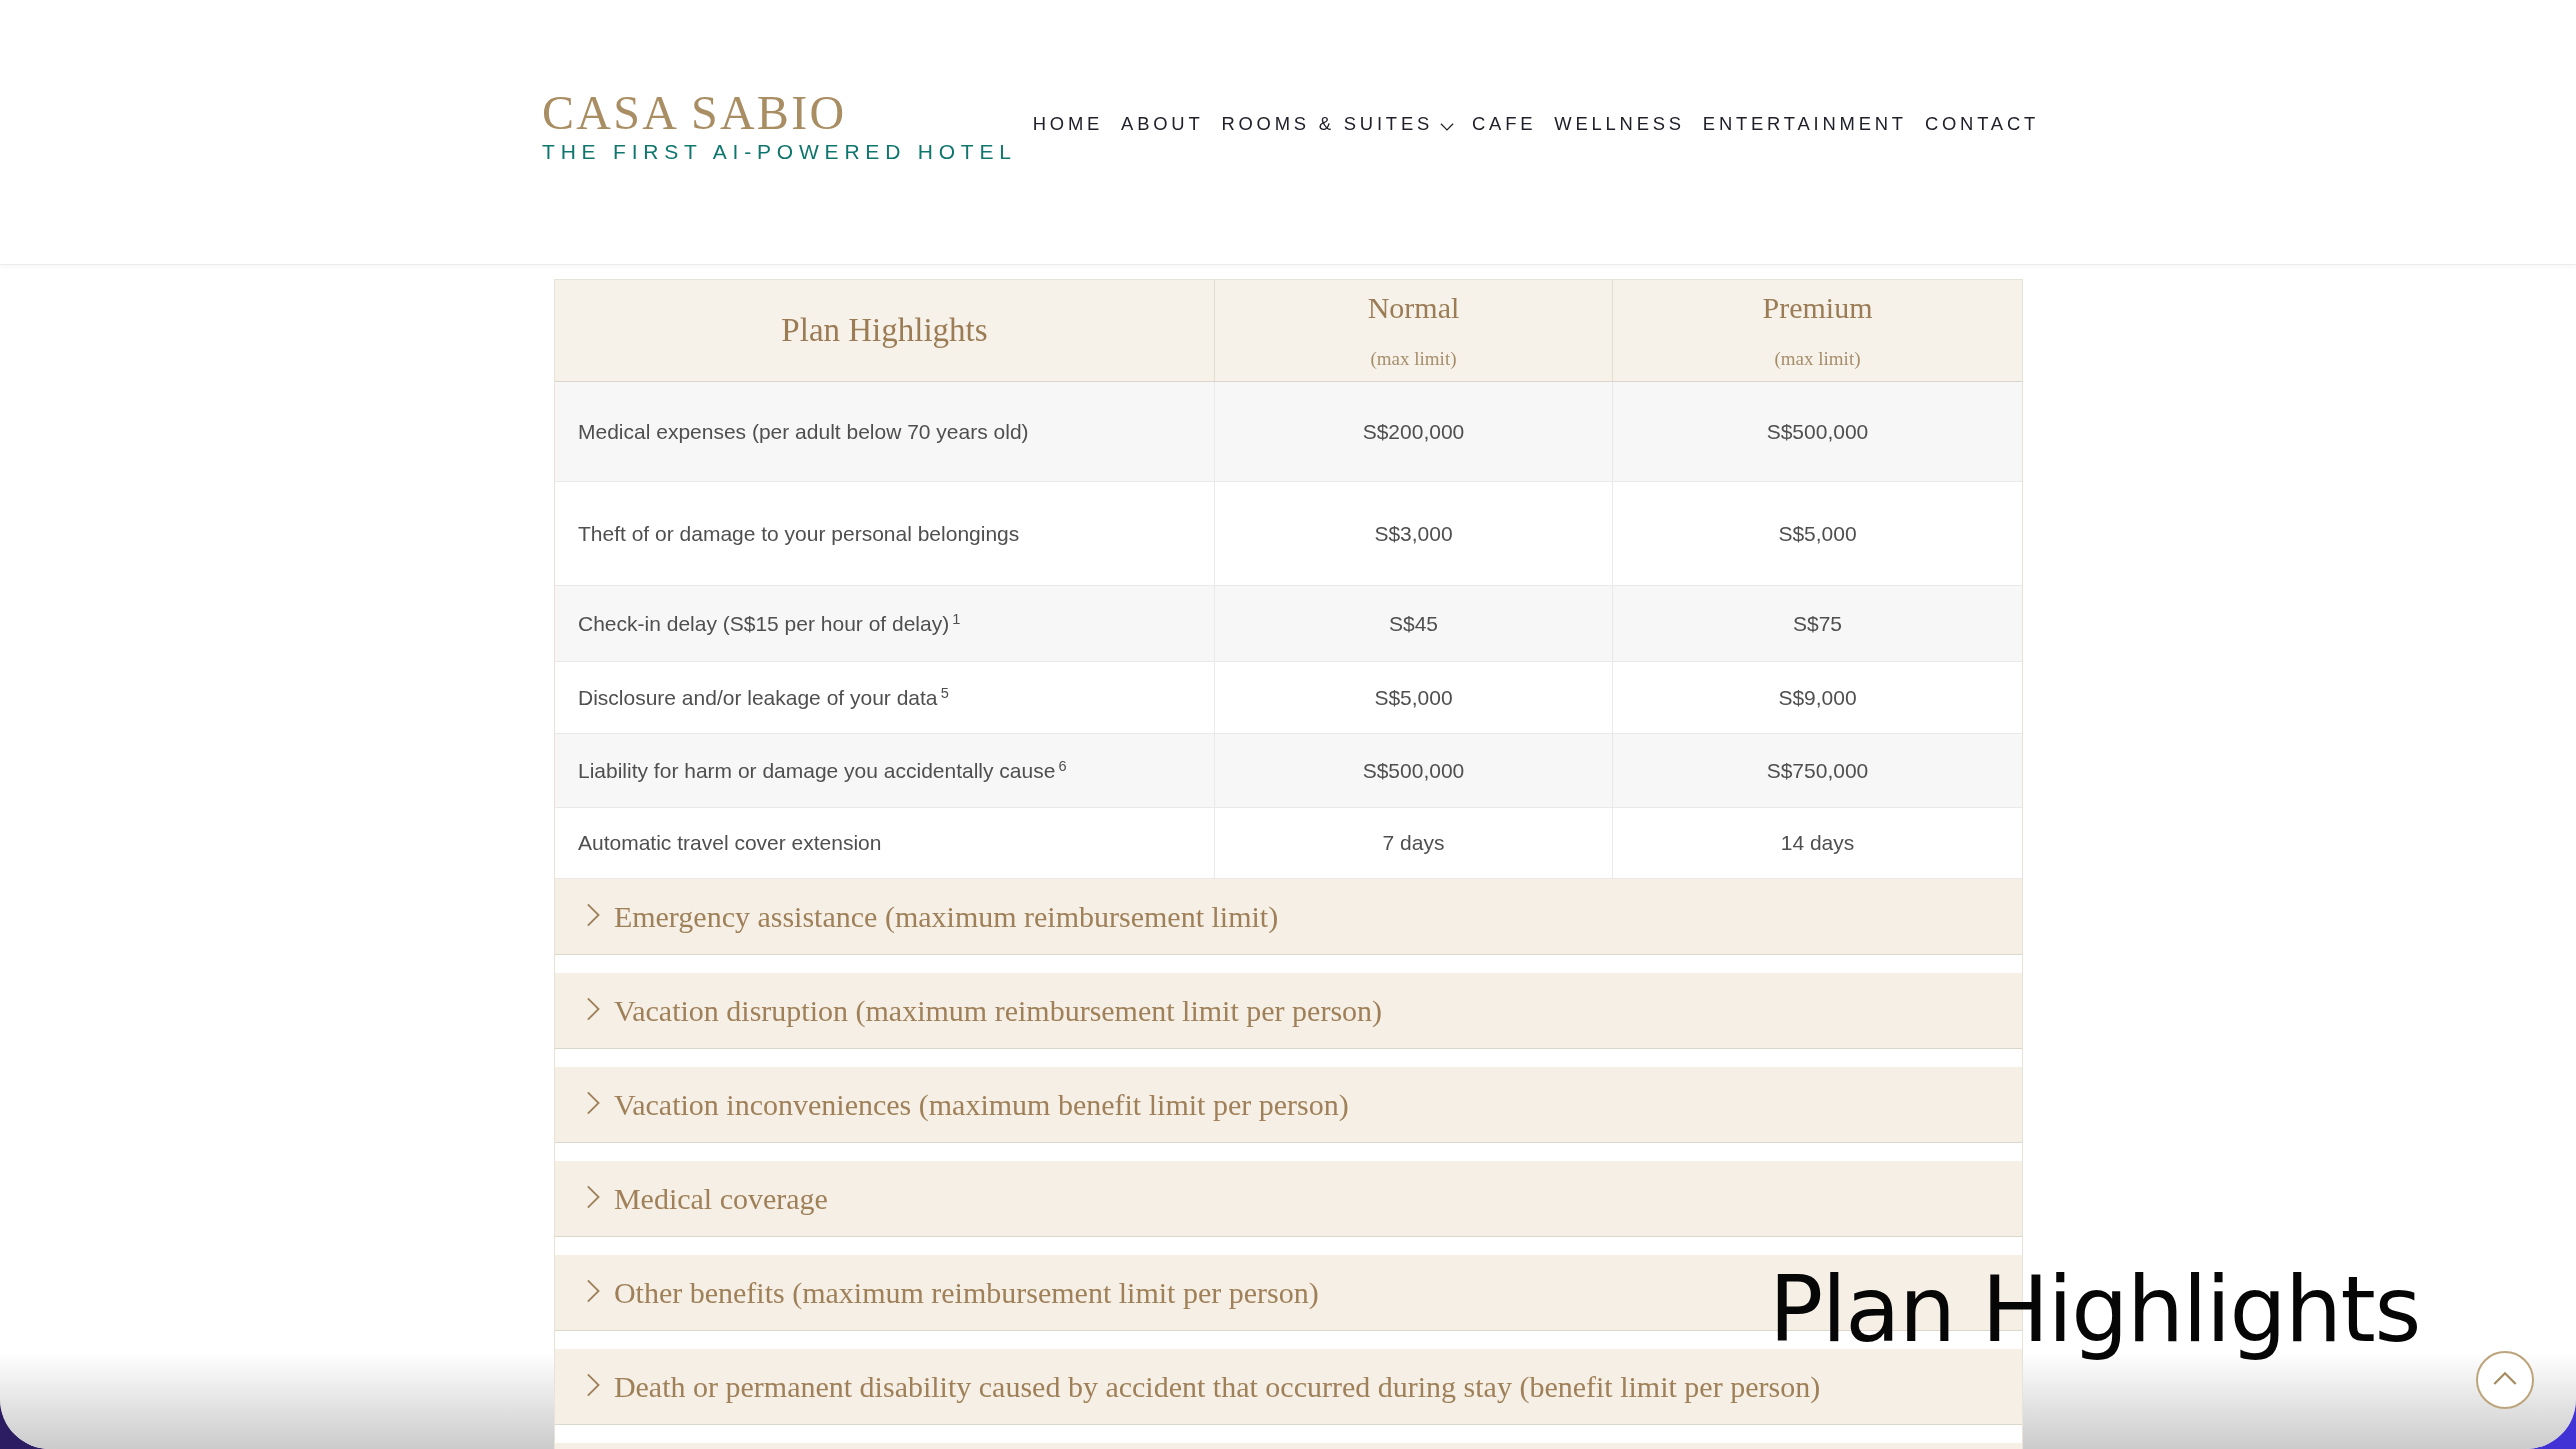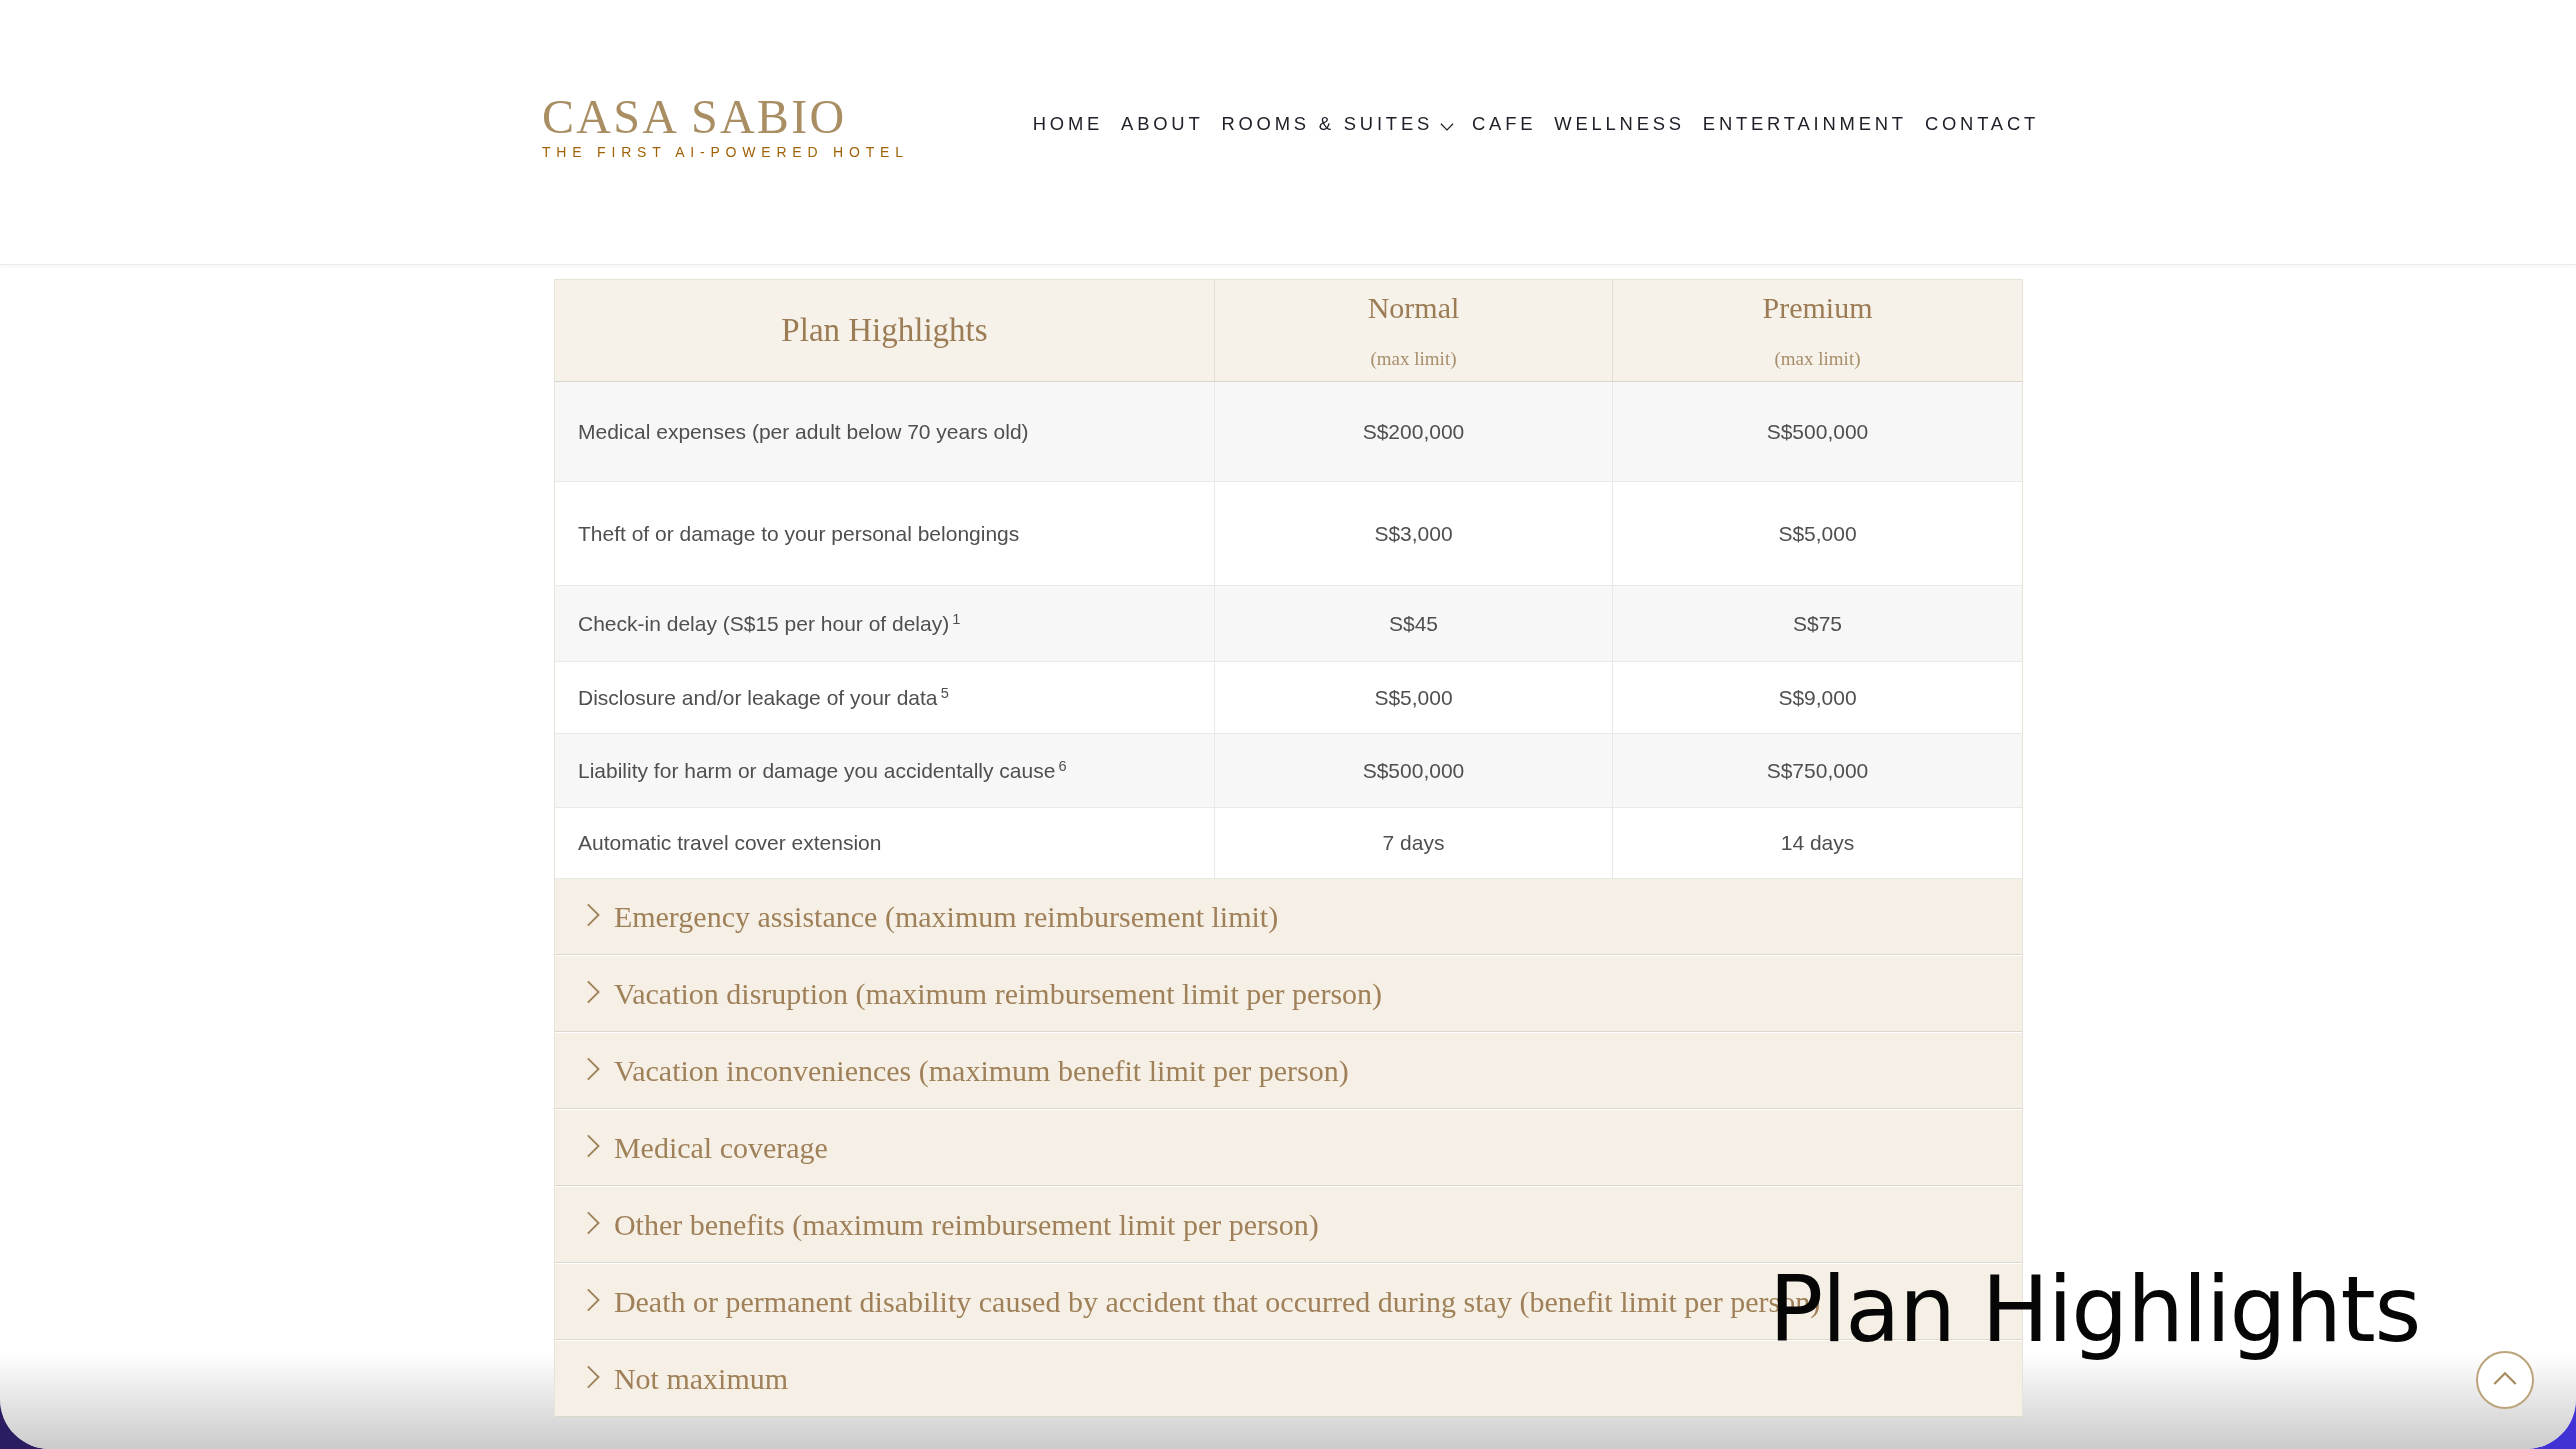--- a/index.html
+++ b/index.html
@@ -16,21 +16,21 @@
     background:linear-gradient(180deg, rgba(255,255,255,0) 0%, #cbcbcb 100%); }
 
   
   .site-header { position:absolute; top:0; left:0; right:0; height:265px; background:#fff;
     display:flex; align-items:center; justify-content:space-between;
     padding:0 537px 16px 542px; border-bottom:0.8px solid #ececec;
     box-shadow:0 1.5px 4.6px rgba(0,0,0,0.04); z-index:5; }
   .logo { cursor:pointer; }
   .logo-name { font-family:"Liberation Serif", serif; font-size:48px; letter-spacing:2.3px;
     color:#a98e63; font-weight:normal; }
-  .logo-tagline { font-size:14px; letter-spacing:5.8px; color:#a16207; margin-top:0; }
+  .logo-tagline { font-size:21px; letter-spacing:5.8px; color:#0f766e; margin-top:0; }
   .main-nav { display:flex; align-items:center; gap:18px; white-space:nowrap; }
   .nav-item { font-size:18.4px; letter-spacing:3.8px; color:#20202a; cursor:pointer;
     display:flex; align-items:center; gap:7px; }
   .nav-caret { display:inline-block; margin-top:3.1px; }
 
   
   .plan-table { position:absolute; left:554px; top:279px; width:1469px; z-index:1;
     border:0.8px solid #e7e3d9; border-bottom:none; background:#fff; }
   .grid-row { display:grid; grid-template-columns:660px 398px 409px; }
 
@@ -50,21 +50,21 @@
   .td { display:flex; align-items:center; justify-content:center;
     font-size:21px; color:#4f4f4f; border-right:0.8px solid #e9e9e9; }
   .td:last-child { border-right:none; }
   .td.label { justify-content:flex-start; padding-left:23px; text-align:left; }
   .td sup { font-size:14.6px; margin-left:3.1px; transform:translateY(-4.6px); }
 
   
   .accordion { margin-top:0; }
   .acc-row { height:76px; background:#f5efe5; display:flex; align-items:center;
     padding-left:29px; gap:11.5px; cursor:pointer;
-    border-bottom:0.8px solid #dcd7cb; margin-bottom:1px; }
+    border-bottom:0.8px solid #dcd7cb; margin-bottom:18px; }
   .acc-row:last-child { margin-bottom:0; }
   .acc-label { font-family:"Liberation Serif", serif; font-size:30px; color:#9f8059;
     white-space:nowrap; overflow:hidden; }
   .chev { flex:0 0 auto; }
 
   
   .overlay-title { position:absolute; left:1769px; top:1257px; z-index:8;
     font-family:"DejaVu Sans", sans-serif; font-size:90px; font-weight:500;
     letter-spacing:-1.5px; color:#060606; white-space:nowrap; }
 

